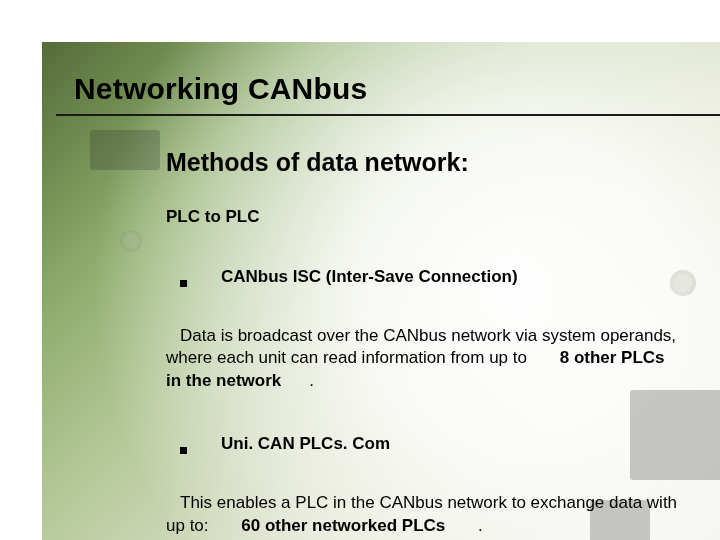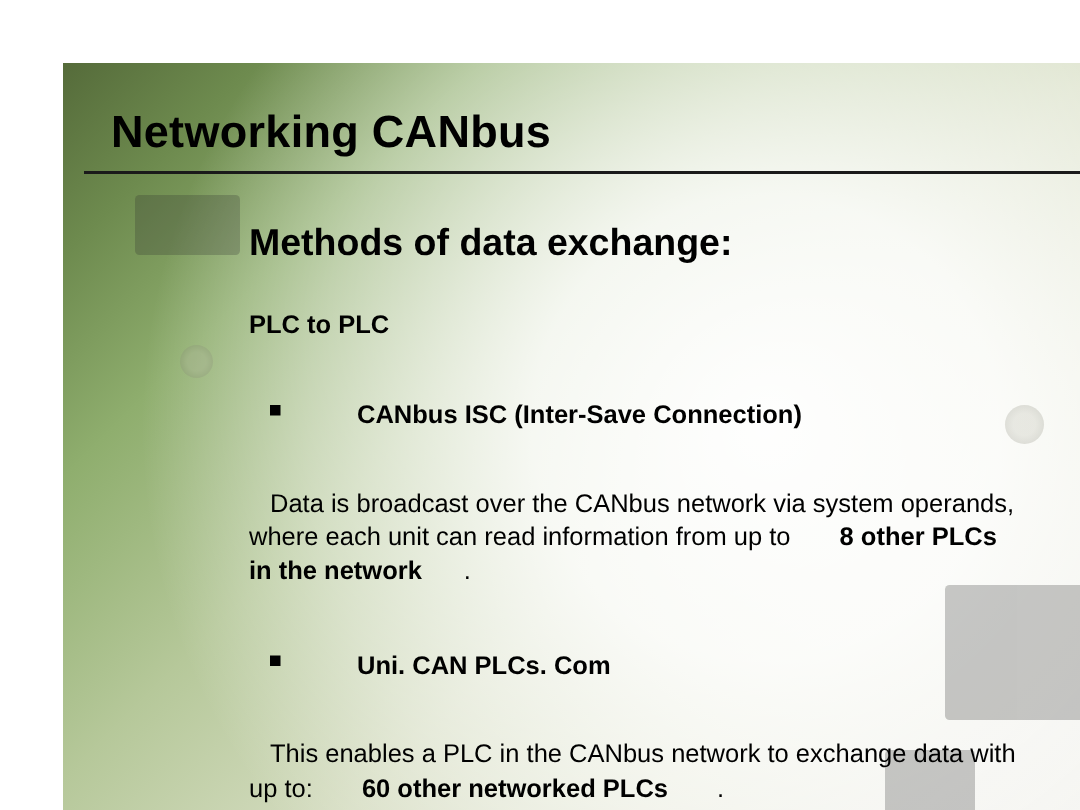--- a/index.html
+++ b/index.html
@@ -81,22 +81,22 @@
     font-weight: 700;
     margin-bottom: 30px;
   }
   .section-heading {
     font-size: 17px;
     font-weight: 700;
     margin-bottom: 26px;
   }
   .bullet {
     display: flex;
-    align-items: center;
-    gap: 23px;
+    align-items: flex-end;
+    gap: 6px;
     font-size: 17px;
     font-weight: 700;
     margin-bottom: 24px;
   }
   .bullet .sq {
     width: 7px;
     height: 7px;
     background: #000;
     margin-top: 6px;
     flex-shrink: 0;
@@ -130,21 +130,21 @@
     <div class="pad" style="top:470px;left:640px;width:30px;height:30px;"></div>
     <div class="pad" style="top:110px;left:650px;width:18px;height:18px;"></div>
   </div>
 
   <div class="title-bar">
     <h1>Networking CANbus</h1>
   </div>
   <div class="divider"></div>
 
   <div class="content">
-    <div class="subtitle">Methods of data exchange:</div>
+    <div class="subtitle">Methods of data network:</div>
 
     <div class="section-heading">PLC to PLC</div>
 
     <div class="bullet">
       <span class="sq"></span>
       <span>CANbus ISC (Inter-Save Connection)</span>
     </div>
 
     <div class="para">
       <span>Data is broadcast over the CANbus network via system operands, where each unit can read information from up to </span><strong>8 other PLCs in the network</strong><span>.</span>

